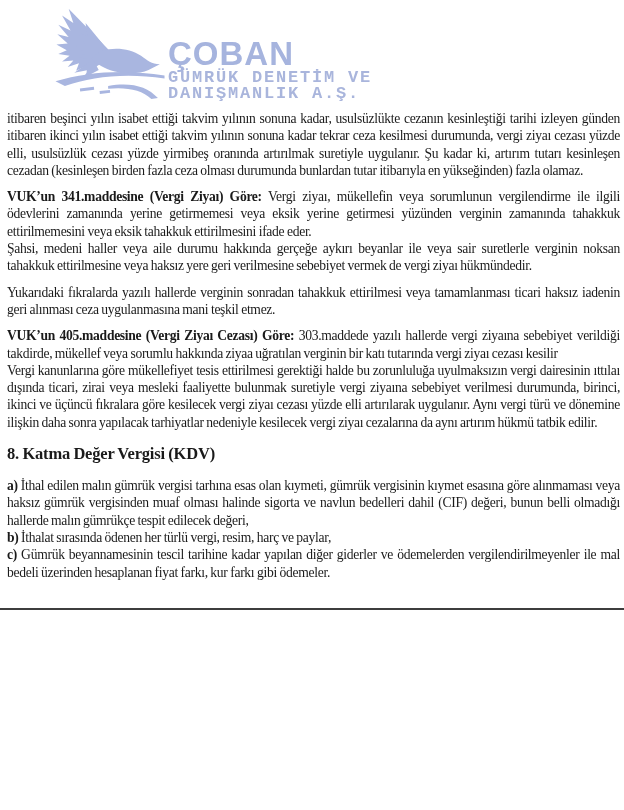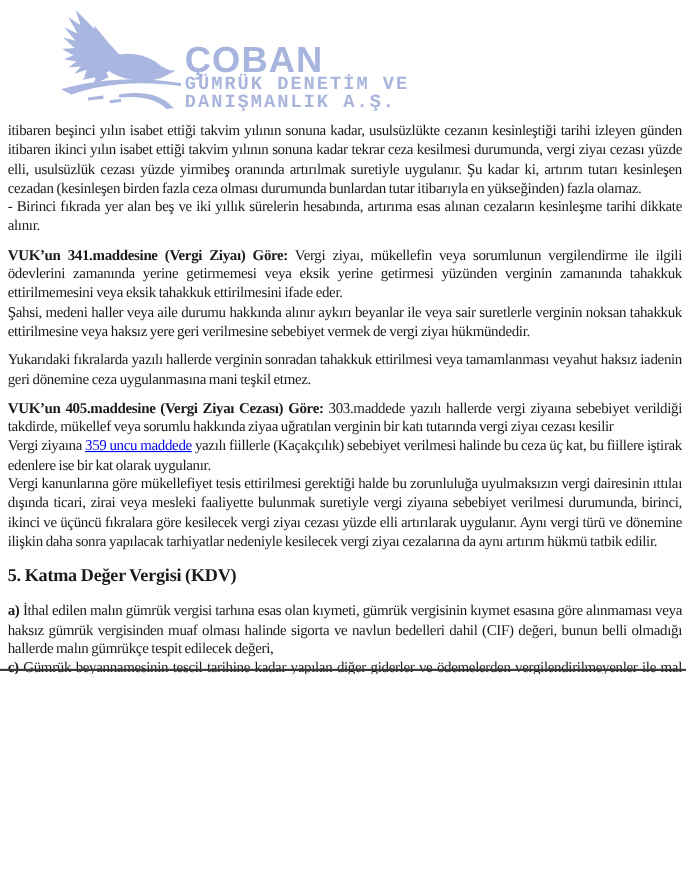--- a/index.html
+++ b/index.html
@@ -100,41 +100,39 @@
       <div class="brand">ÇOBAN</div>
       <div class="subtitle">GÜMRÜK DENETİM VE</div>
       <div class="subtitle">DANIŞMANLIK A.Ş.</div>
     </div>
   </div>
 
   <div class="doc">
 
     <div class="block">
       <div class="line">itibaren beşinci yılın isabet ettiği takvim yılının sonuna kadar, usulsüzlükte cezanın kesinleştiği tarihi izleyen günden itibaren ikinci yılın isabet ettiği takvim yılının sonuna kadar tekrar ceza kesilmesi durumunda, vergi ziyaı cezası yüzde elli, usulsüzlük cezası yüzde yirmibeş oranında artırılmak suretiyle uygulanır. Şu kadar ki, artırım tutarı kesinleşen cezadan (kesinleşen birden fazla ceza olması durumunda bunlardan tutar itibarıyla en yükseğinden) fazla olamaz.</div>
-      <div class="line">- Birinci fıkrada yer alan beş ve iki yıllık sürelerin hesabında, artırıma esas alınan cezaların kesinleşme tarihi dikkate alınır.</div>
     </div>
 
     <div class="block">
       <div class="line"><span class="lead">VUK’un 341.maddesine (Vergi Ziyaı) Göre:</span><span> Vergi ziyaı, mükellefin veya sorumlunun vergilendirme ile ilgili ödevlerini zamanında yerine getirmemesi veya eksik yerine getirmesi yüzünden verginin zamanında tahakkuk ettirilmemesini veya eksik tahakkuk ettirilmesini ifade eder.</span></div>
-      <div class="line">Şahsi, medeni haller veya aile durumu hakkında alınır aykırı beyanlar ile veya sair suretlerle verginin noksan tahakkuk ettirilmesine veya haksız yere geri verilmesine sebebiyet vermek de vergi ziyaı hükmündedir.</div>
+      <div class="line">Şahsi, medeni haller veya aile durumu hakkında gerçeğe aykırı beyanlar ile veya sair suretlerle verginin noksan tahakkuk ettirilmesine veya haksız yere geri verilmesine sebebiyet vermek de vergi ziyaı hükmündedir.</div>
     </div>
 
-    <div class="block">Yukarıdaki fıkralarda yazılı hallerde verginin sonradan tahakkuk ettirilmesi veya tamamlanması veyahut haksız iadenin geri dönemine ceza uygulanmasına mani teşkil etmez.</div>
+    <div class="block">Yukarıdaki fıkralarda yazılı hallerde verginin sonradan tahakkuk ettirilmesi veya tamamlanması ticari haksız iadenin geri alınması ceza uygulanmasına mani teşkil etmez.</div>
 
     <div class="block">
       <div class="line"><span class="lead">VUK’un 405.maddesine (Vergi Ziyaı Cezası) Göre:</span><span> 303.maddede yazılı hallerde vergi ziyaına sebebiyet verildiği takdirde, mükellef veya sorumlu hakkında ziyaa uğratılan verginin bir katı tutarında vergi ziyaı cezası kesilir</span></div>
-      <div class="line"><span>Vergi ziyaına </span><a class="doclink">359 uncu maddede</a><span> yazılı fiillerle (Kaçakçılık) sebebiyet verilmesi halinde bu ceza üç kat, bu fiillere iştirak edenlere ise bir kat olarak uygulanır.</span></div>
       <div class="line">Vergi kanunlarına göre mükellefiyet tesis ettirilmesi gerektiği halde bu zorunluluğa uyulmaksızın vergi dairesinin ıttılaı dışında ticari, zirai veya mesleki faaliyette bulunmak suretiyle vergi ziyaına sebebiyet verilmesi durumunda, birinci, ikinci ve üçüncü fıkralara göre kesilecek vergi ziyaı cezası yüzde elli artırılarak uygulanır. Aynı vergi türü ve dönemine ilişkin daha sonra yapılacak tarhiyatlar nedeniyle kesilecek vergi ziyaı cezalarına da aynı artırım hükmü tatbik edilir.</div>
     </div>
 
-    <h2 class="kdv">5. Katma Değer Vergisi (KDV)</h2>
+    <h2 class="kdv">8. Katma Değer Vergisi (KDV)</h2>
 
     <div class="block">
       <div class="line"><span class="lead">a)</span><span> İthal edilen malın gümrük vergisi tarhına esas olan kıymeti, gümrük vergisinin kıymet esasına göre alınmaması veya haksız gümrük vergisinden muaf olması halinde sigorta ve navlun bedelleri dahil (CIF) değeri, bunun belli olmadığı hallerde malın gümrükçe tespit edilecek değeri,</span></div>
+      <div class="line"><span class="lead">b)</span><span> İthalat sırasında ödenen her türlü vergi, resim, harç ve paylar,</span></div>
       <div class="line"><span class="lead">c)</span><span> Gümrük beyannamesinin tescil tarihine kadar yapılan diğer giderler ve ödemelerden vergilendirilmeyenler ile mal bedeli üzerinden hesaplanan fiyat farkı, kur farkı gibi ödemeler.</span></div>
-      <div class="line"><span class="lead">b)</span><span> İthalat sırasında ödenen her türlü vergi, resim, harç ve paylar,</span></div>
     </div>
 
   </div>
 
   <div class="footer-rule"></div>
 
 </div>
 
 </body></html>

